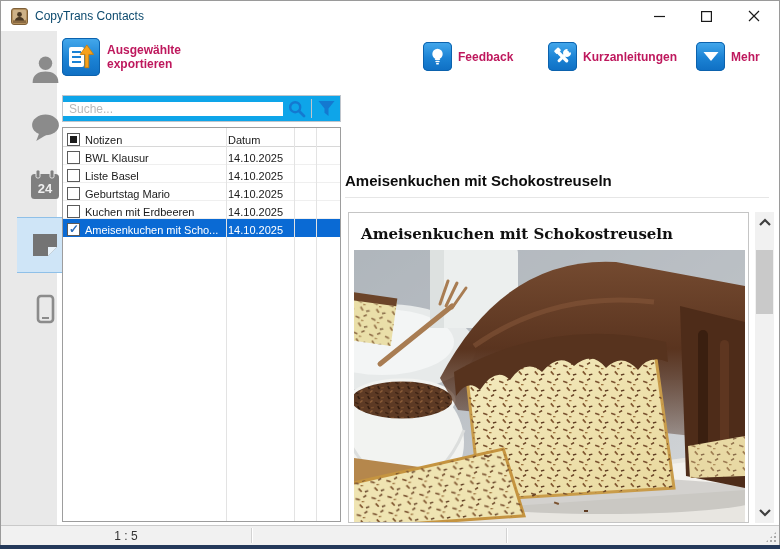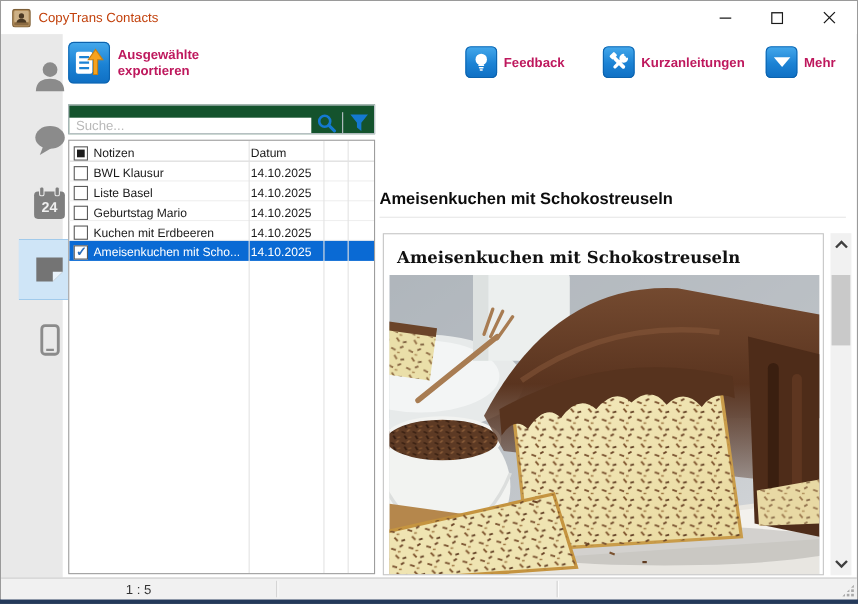--- a/index.html
+++ b/index.html
@@ -2,38 +2,38 @@
 <html><head>
 <meta charset="utf-8">
 <style>
   * { margin:0; padding:0; box-sizing:border-box; }
   html,body { width:780px; height:549px; background:#fff; font-family:"Liberation Sans",sans-serif; overflow:hidden; }
   #app { position:relative; width:780px; height:549px; background:#fff; box-shadow:inset 0 0 0 1px #9a9a9a; overflow:hidden; }
 
   
   .titlebar { position:absolute; left:1px; top:1px; right:1px; height:30px; background:#fff; }
   .app-icon { position:absolute; left:10px; top:7px; width:17px; height:17px; }
-  .win-title { position:absolute; left:34px; top:8px; font-size:12px; color:#c2410c; }
+  .win-title { position:absolute; left:34px; top:8px; font-size:12px; color:#0c4a6e; }
   .cap-btn { position:absolute; top:0; width:47px; height:30px; display:flex; align-items:center; justify-content:center; }
   .cap-min { right:96px; } .cap-max { right:49px; } .cap-close { right:2px; }
 
   
   .sidebar { position:absolute; left:1px; top:31px; width:56px; bottom:24px; background:#e9e9e9; }
   .side-item { position:absolute; left:0; width:56px; height:52px; display:flex; align-items:center; justify-content:center;margin-left:16px; }
   .side-item.sel { background:#cfe5f7; border:1px solid #8fc0e8; border-left:none; border-radius:0 3px 3px 0; }
 
   
   .toolbar-label { font-size:12px; font-weight:bold; color:#be185d; line-height:14px; }
   .export-btn { position:absolute; left:62px; top:38px; display:flex; align-items:center; gap:7px; cursor:default; }
   .tb-btn { position:absolute; top:42px; display:flex; align-items:center; gap:6px; cursor:default; }
 
   .blue-ico { border-radius:5px; background:linear-gradient(180deg,#45a9ec 0%,#1b82d4 55%,#0f6fc3 100%); box-shadow:inset 0 0 0 1px #0c62ad; display:flex; align-items:center; justify-content:center; }
 
   
-  .search-wrap { position:absolute; left:62px; top:95px; width:279px; height:27px; border:1px solid #bfc5cc; display:flex; align-items:flex-end; background:#14532d; }
+  .search-wrap { position:absolute; left:62px; top:95px; width:279px; height:27px; border:1px solid #bfc5cc; display:flex; align-items:center; background:#0ea5e9; }
   .search-input { flex:1; border:none; outline:none; font-size:12px; color:#444; padding:0 6px; font-family:"Liberation Sans",sans-serif; }
   .search-input::placeholder { color:#b9b9b9; }
   .mag-cell { width:28px; display:flex; align-items:center; justify-content:center; }
   .funnel-cell { width:29px; border-left:1px solid #bfc5cc; display:flex; align-items:center; justify-content:center; }
 
   
   .table { position:absolute; left:62px; top:127px; width:279px; height:395px; background:#fff; border:1px solid #9d9d9d; overflow:hidden; }
   .colline { position:absolute; top:0; bottom:0; width:1px; background:#e3e3e3; z-index:5; }
   .trow { position:relative; height:18px; display:flex; align-items:flex-end; font-size:11px; color:#1a1a1a; border-bottom:1px solid #efefef; }
   .trow.header { height:19px; border-bottom:1px solid #d8d8d8; }

